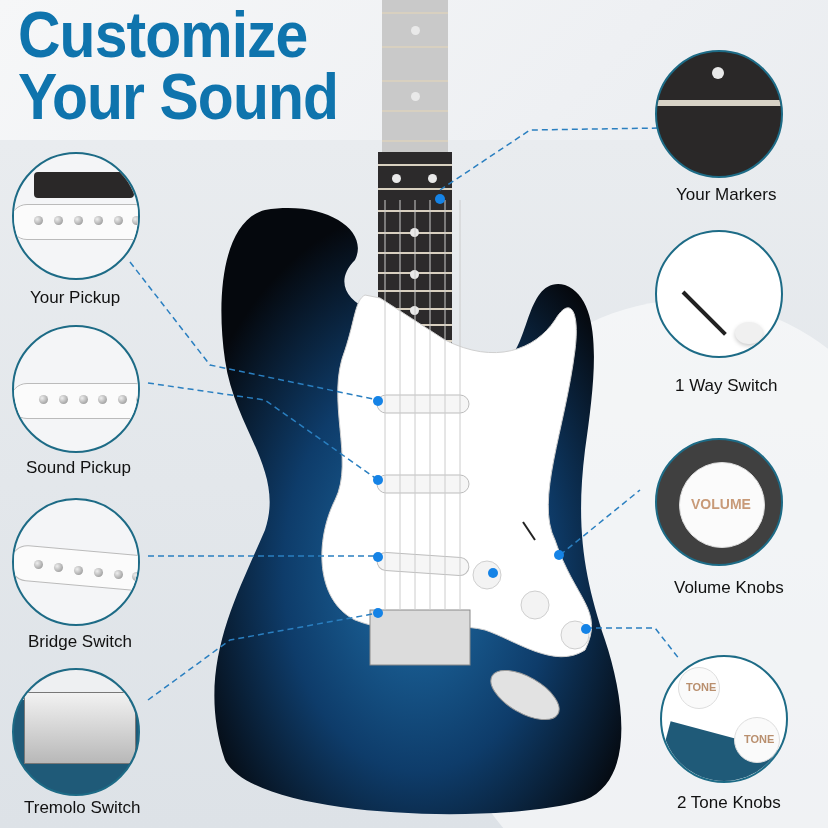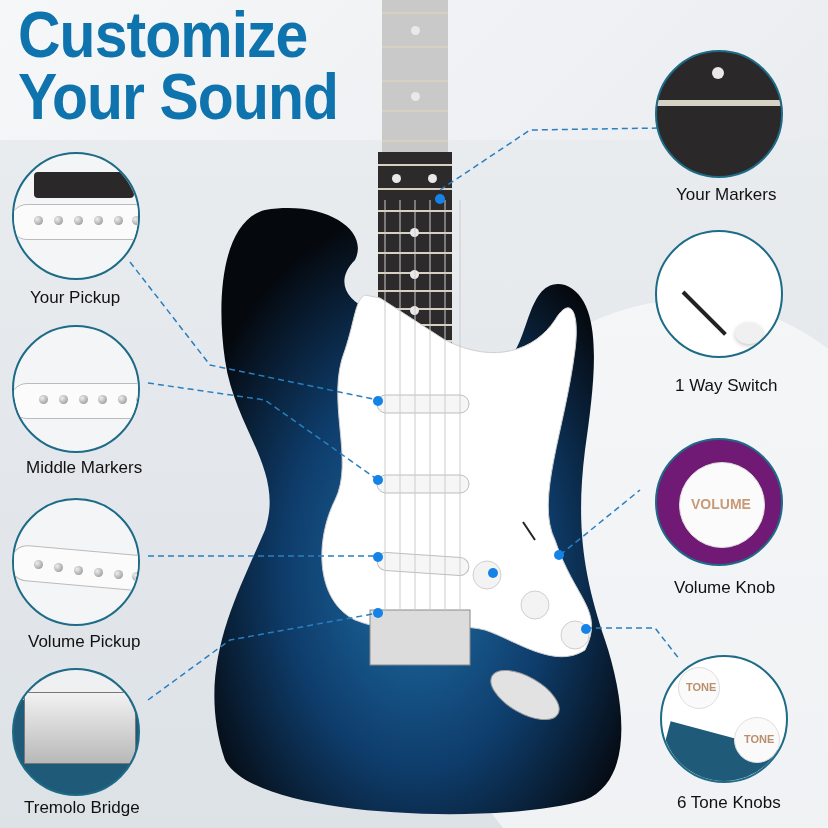--- a/index.html
+++ b/index.html
@@ -138,57 +138,57 @@
 
 <div class="circle" style="left:12px;top:325px;">
   <div class="pickup" style="top:56px"></div>
   <div class="pole" style="left:25px;top:68px"></div>
     <div class="pole" style="left:45px;top:68px"></div>
   <div class="pole" style="left:65px;top:68px"></div>
     <div class="pole" style="left:84px;top:68px"></div>
   <div class="pole" style="left:104px;top:68px"></div>
     <div class="pole" style="left:122px;top:68px"></div>
 </div>
-<div class="label" style="left:26px;top:458px">Middle Markers</div>
+<div class="label" style="left:26px;top:458px">Sound Pickup</div>
 
 <div class="circle" style="left:12px;top:498px;">
   <div class="pickup" style="top:50px;transform:rotate(5deg)"></div>
   <div class="pole" style="left:20px;top:60px"></div>
     <div class="pole" style="left:40px;top:63px"></div>
   <div class="pole" style="left:60px;top:66px"></div>
     <div class="pole" style="left:80px;top:68px"></div>
   <div class="pole" style="left:100px;top:70px"></div>
     <div class="pole" style="left:118px;top:72px"></div>
 </div>
-<div class="label" style="left:28px;top:632px">Volume Pickup</div>
+<div class="label" style="left:28px;top:632px">Bridge Switch</div>
 
 <div class="circle" style="left:12px;top:668px;background:#1f5a78;">
   <div style="position:absolute;left:0;top:0;width:128px;height:30px;background:#eef0f2"></div>
   <div style="position:absolute;left:10px;top:22px;width:110px;height:70px;background:linear-gradient(180deg,#f2f2f2,#b8b8b8);border:1px solid #777"></div>
 </div>
-<div class="label" style="left:24px;top:798px">Tremolo Bridge</div>
+<div class="label" style="left:24px;top:798px">Tremolo Switch</div>
 
 <div class="circle" style="left:655px;top:50px;background:#2a2828;">
   <div style="position:absolute;left:0;top:48px;width:128px;height:6px;background:#d7d2c6"></div>
   <div class="dot" style="left:55px;top:15px;width:12px;height:12px"></div>
 </div>
 <div class="label" style="left:676px;top:185px">Your Markers</div>
 
 <div class="circle" style="left:655px;top:230px;background:#ffffff;">
   <div style="position:absolute;left:26px;top:58px;width:60px;height:4px;background:#222;transform:rotate(45deg);transform-origin:left center"></div>
   <div style="position:absolute;left:78px;top:90px;width:28px;height:22px;border-radius:50%;background:#f0f0f0;box-shadow:0 2px 4px #ccc"></div>
 </div>
 <div class="label" style="left:675px;top:376px">1 Way Switch</div>
 
-<div class="circle" style="left:655px;top:438px;background:#701a75;">
+<div class="circle" style="left:655px;top:438px;background:#404040;">
   <div style="position:absolute;left:22px;top:22px;width:84px;height:84px;border-radius:50%;background:#fbfbfb;border:1px solid #ddd"></div>
   <div style="position:absolute;left:34px;top:56px;font-size:14px;font-weight:bold;color:#c89a78;">VOLUME</div>
 </div>
-<div class="label" style="left:674px;top:578px">Volume Knob</div>
+<div class="label" style="left:674px;top:578px">Volume Knobs</div>
 
 <div class="circle" style="left:660px;top:655px;background:#ffffff;">
   <div style="position:absolute;left:0;top:80px;width:128px;height:50px;background:#1f5a78;transform:rotate(15deg)"></div>
   <div style="position:absolute;left:16px;top:10px;width:40px;height:40px;border-radius:50%;background:#fafafa;border:1px solid #ddd"></div>
   <div style="position:absolute;left:24px;top:24px;font-size:11px;color:#b98f6e;font-weight:bold">TONE</div>
   <div style="position:absolute;left:72px;top:60px;width:44px;height:44px;border-radius:50%;background:#fafafa;border:1px solid #ddd"></div>
   <div style="position:absolute;left:82px;top:76px;font-size:11px;color:#b98f6e;font-weight:bold">TONE</div>
 </div>
-<div class="label" style="left:677px;top:793px">6 Tone Knobs</div>
+<div class="label" style="left:677px;top:793px">2 Tone Knobs</div>
 
 </body></html>

